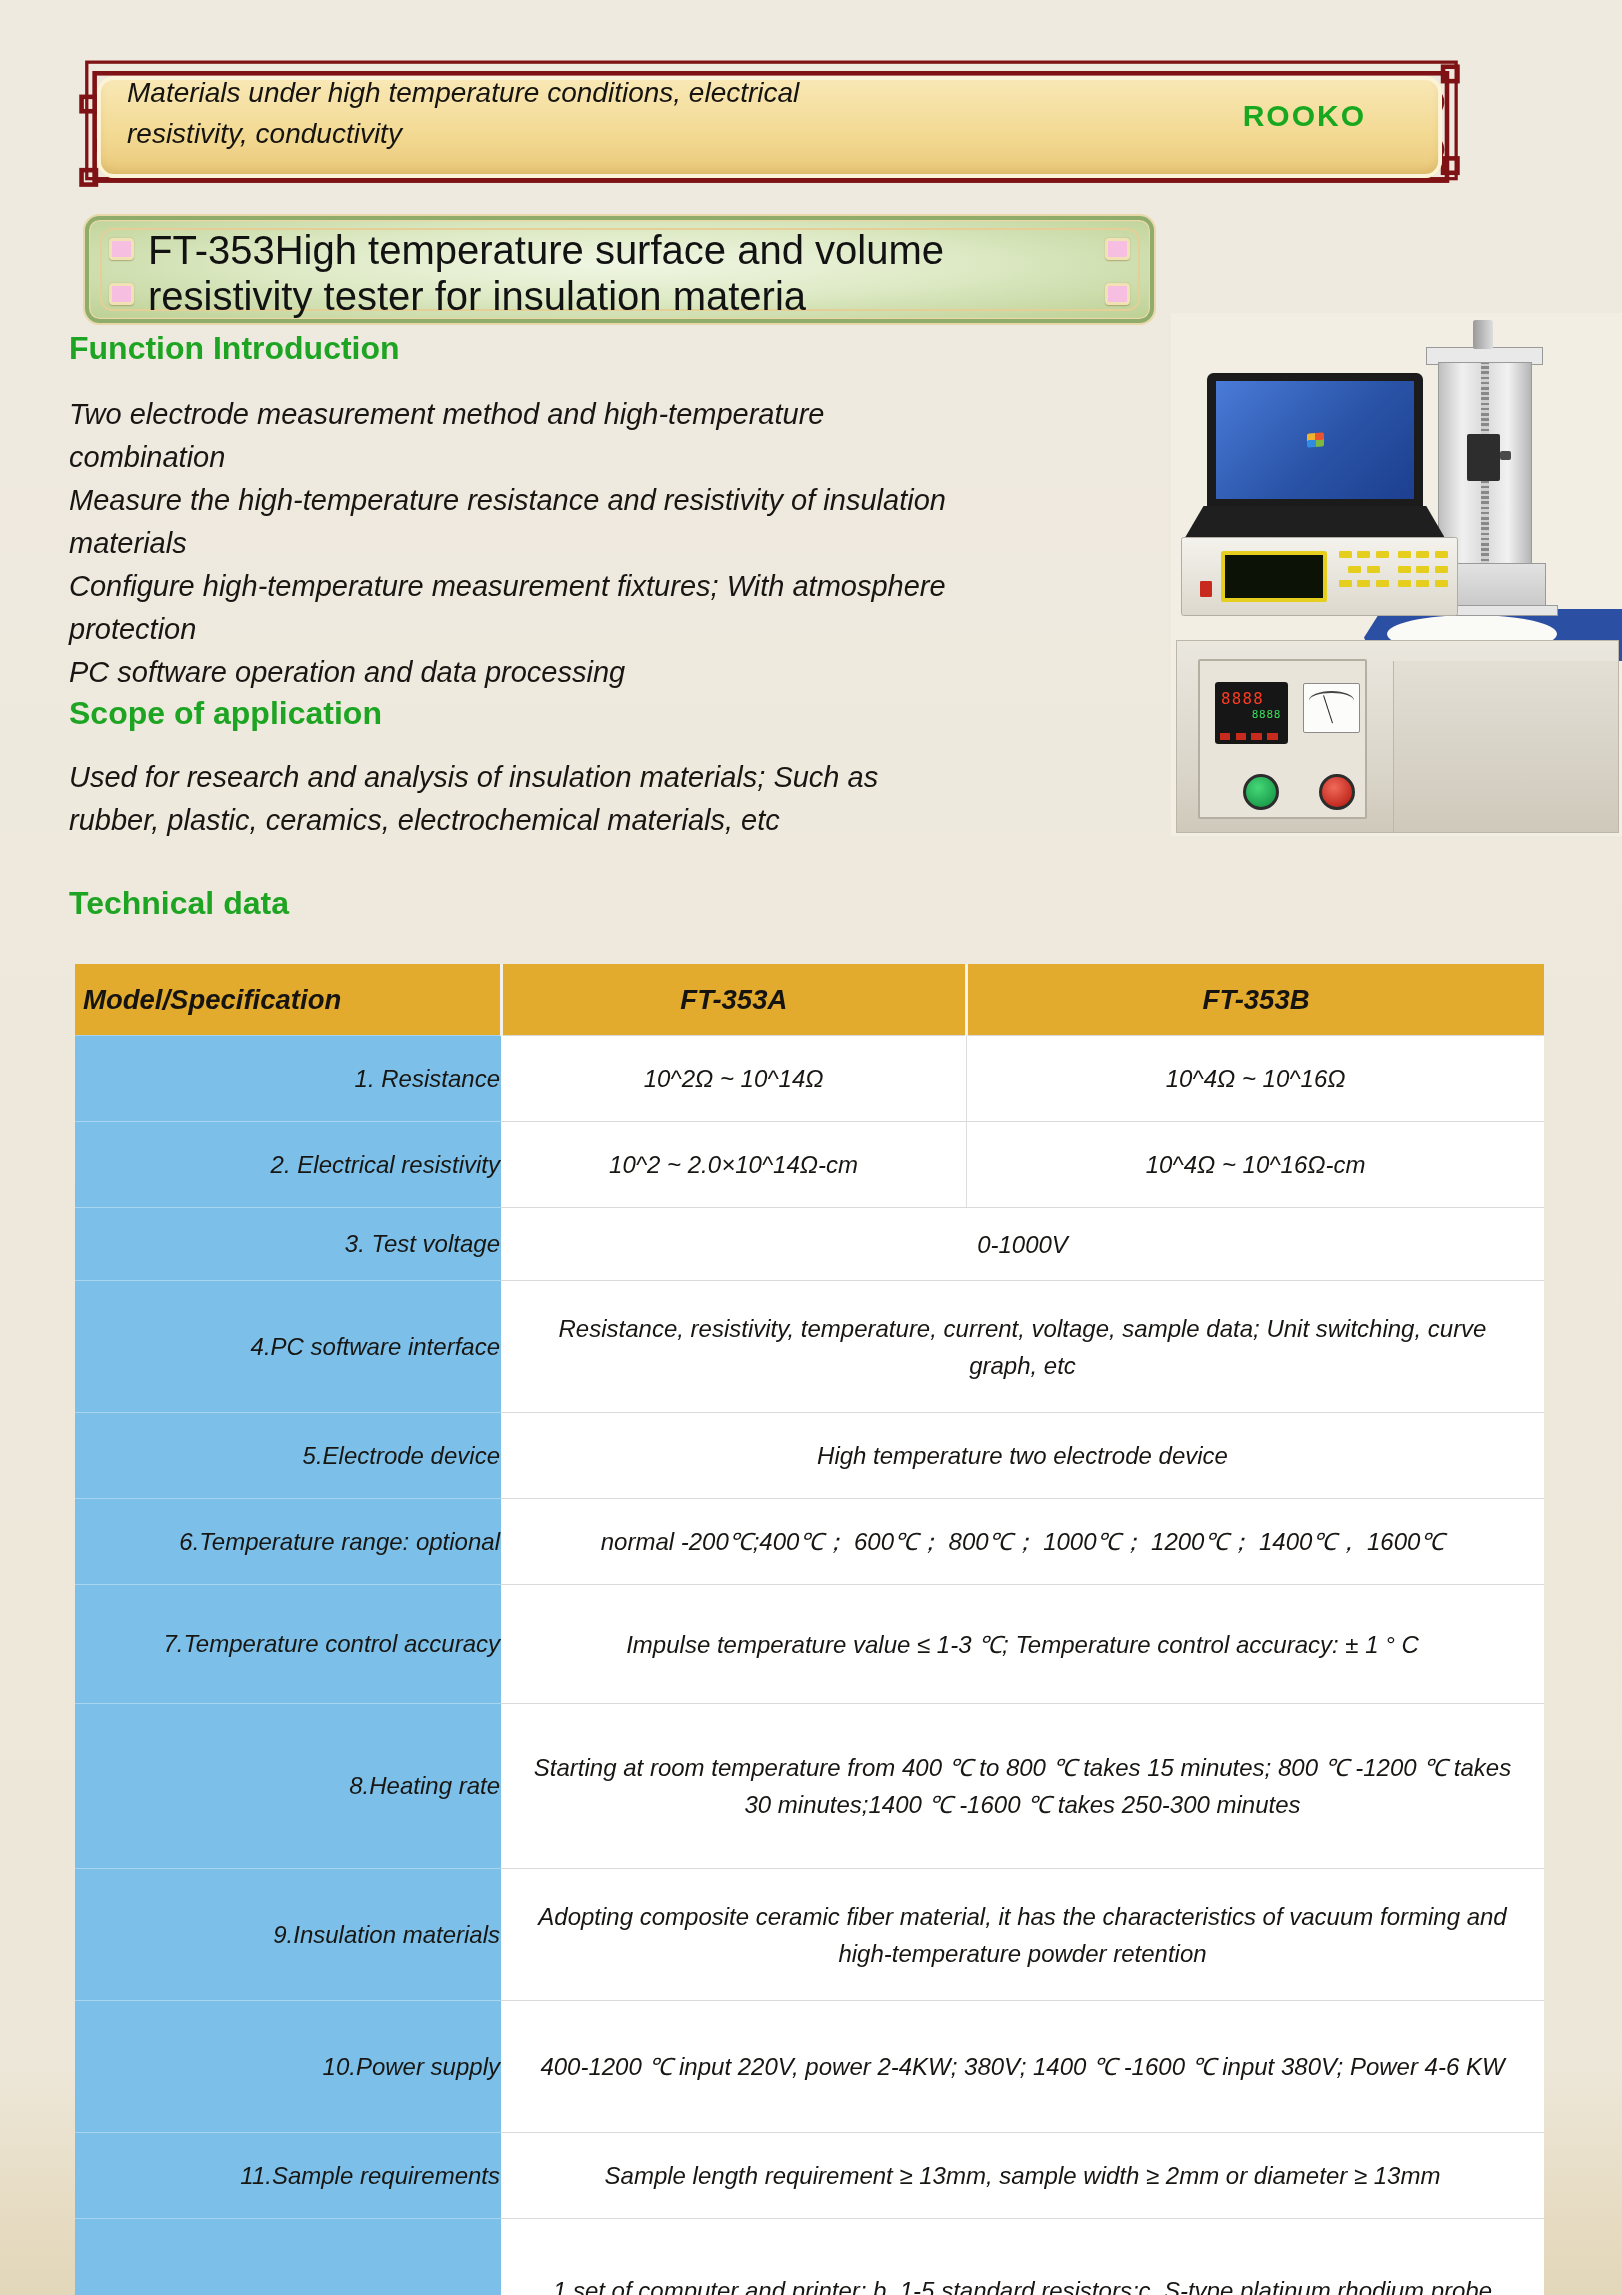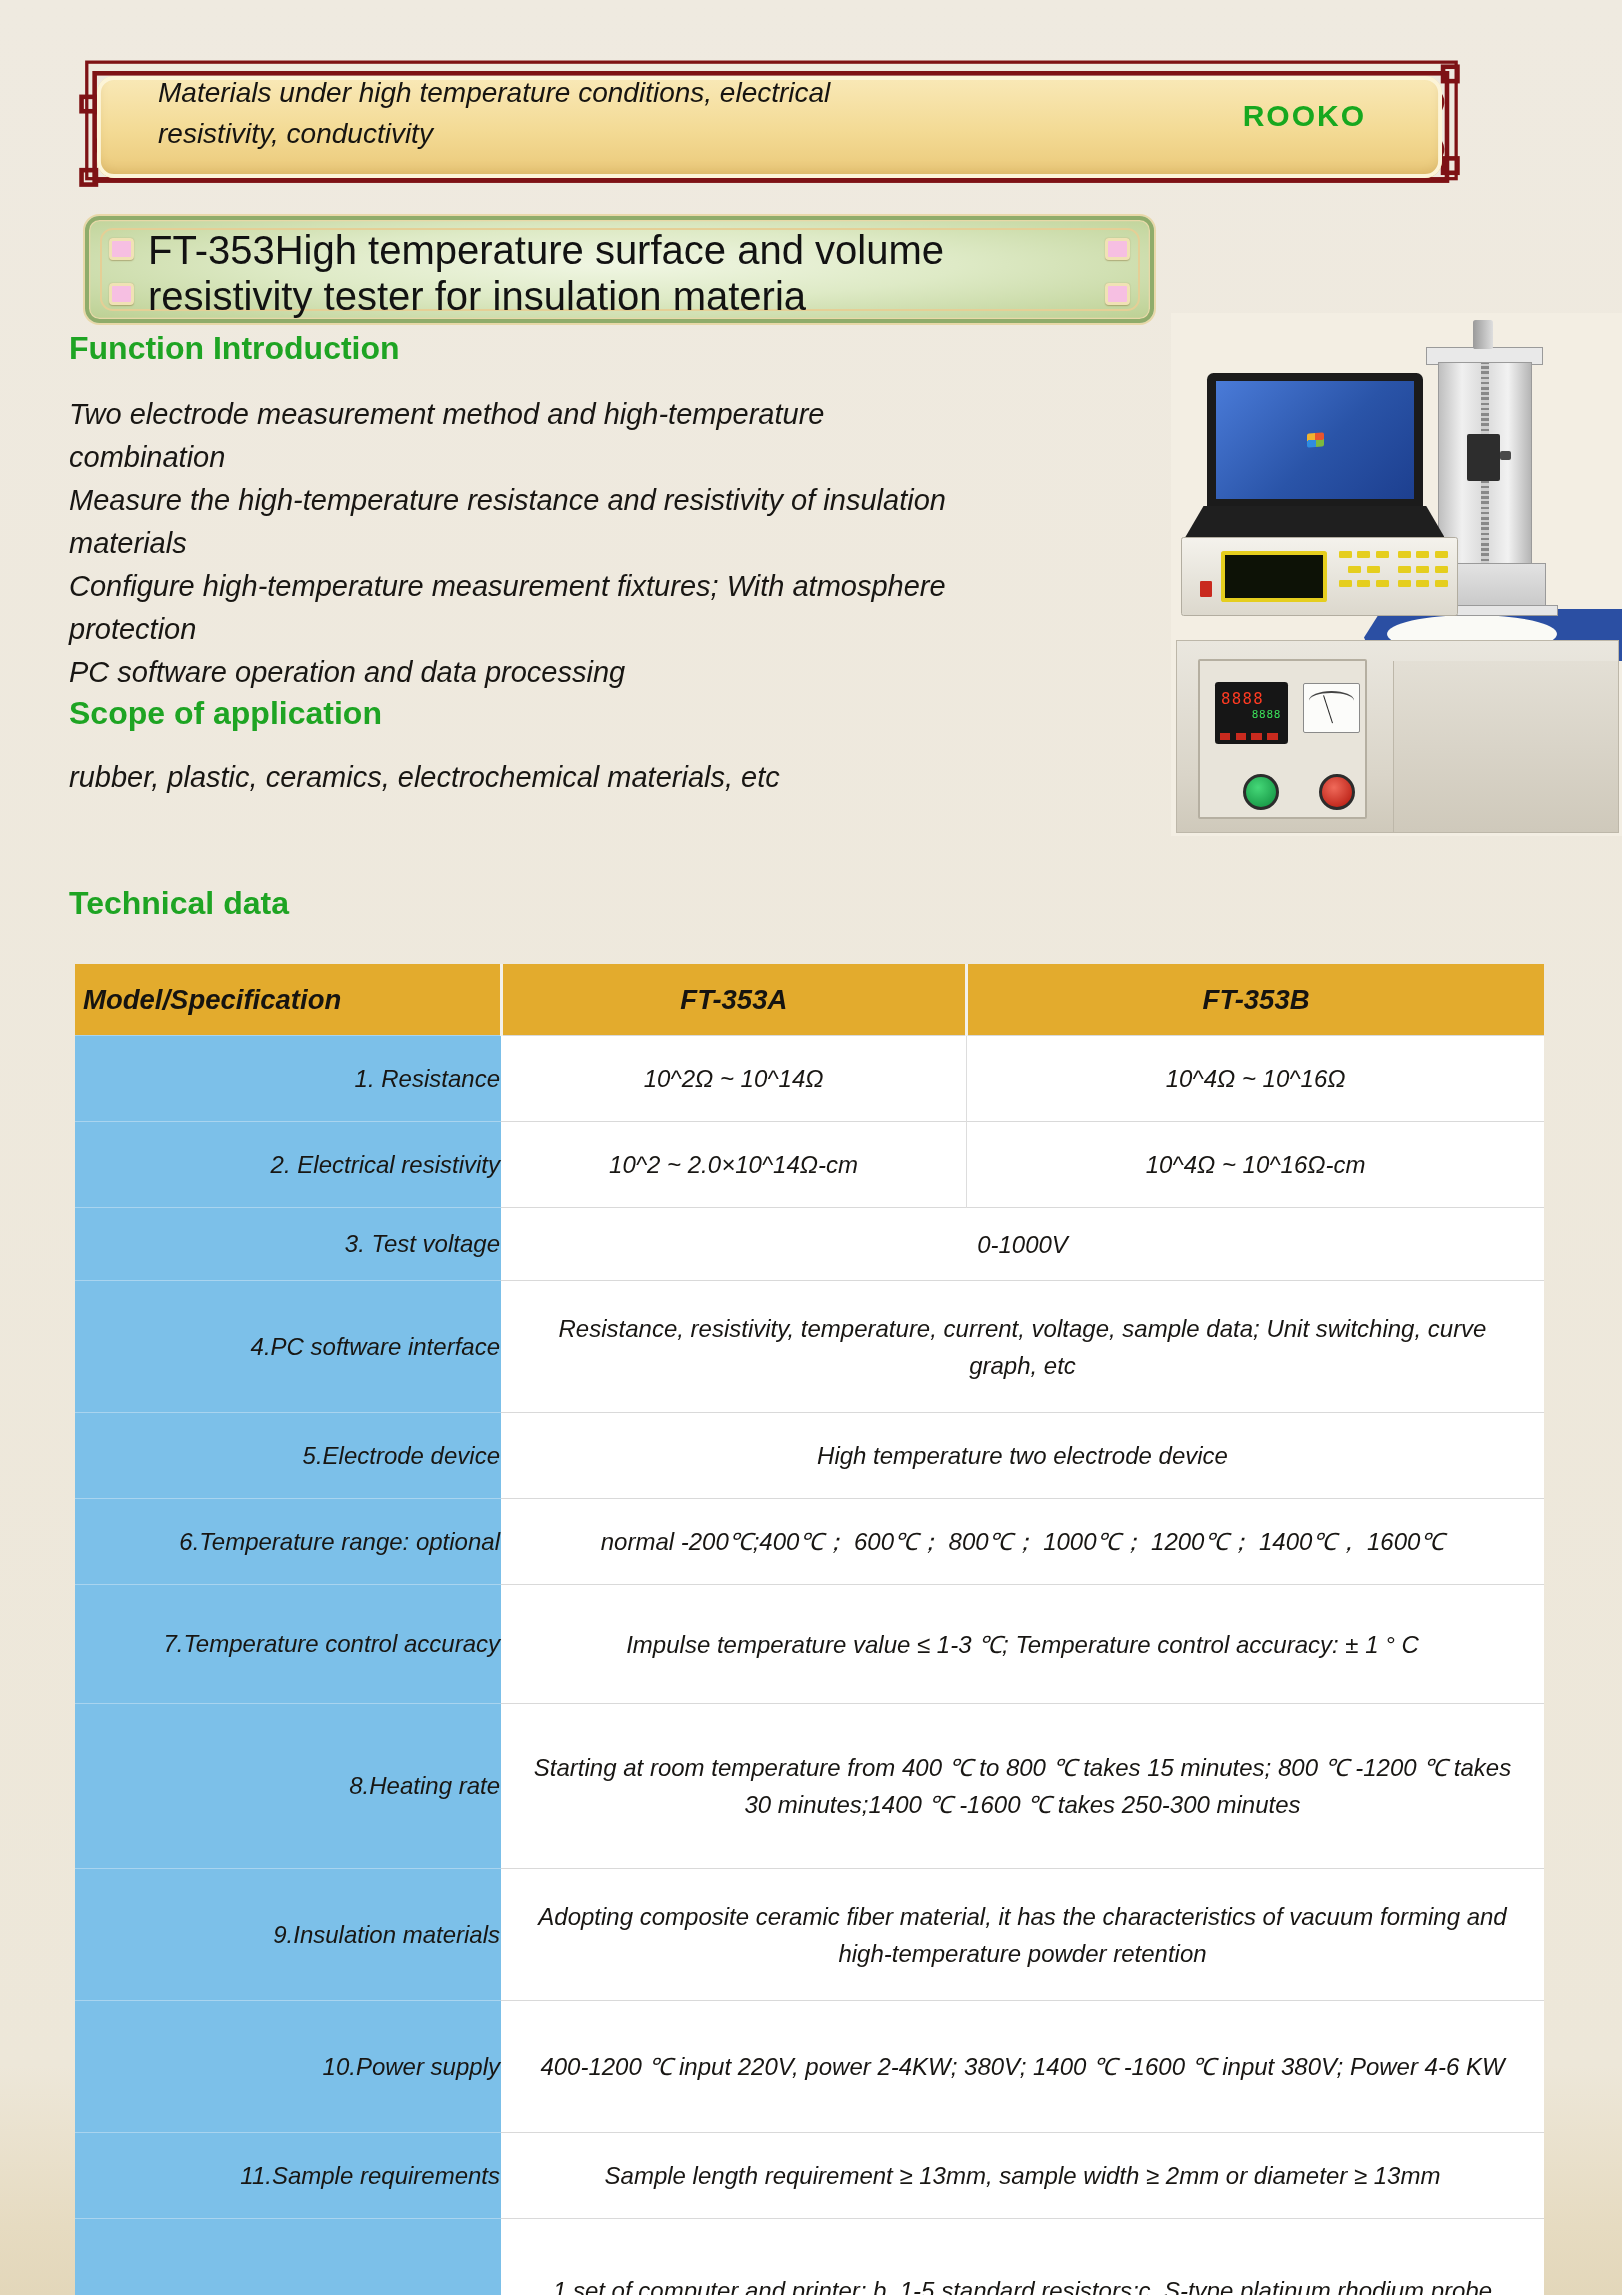--- a/index.html
+++ b/index.html
@@ -8,21 +8,21 @@
        background:linear-gradient(180deg,#EFEAE0 0%,#EDE7D9 90%,#E6DBC1 97%,#E3D7BA 100%);}
   .abs{position:absolute;}
 
   
   .banner{left:75px;top:60px;width:1389px;height:130px;}
   .banner svg{position:absolute;left:0;top:0;}
   .banner-panel{position:absolute;left:22px;top:15.7px;right:22px;bottom:11.8px;border-radius:17px;
     background:linear-gradient(180deg,#F9E9B8 0%,#F3DA94 55%,#EAC878 100%);
     box-shadow:inset 0 0 0 3.9px #FCF4D8, inset 0 -6.5px 10.5px rgba(130,80,0,.18);}
   .banner-text{position:absolute;left:52px;top:11.8px;width:1021px;
-    font-style:italic;font-weight:500;font-size:28px;line-height:41px;color:#161411;margin-left:31px;}
+    font-style:italic;font-weight:500;font-size:28px;line-height:41px;color:#161411;}
   .banner-brand{position:absolute;right:98px;top:39px;font-weight:bold;font-size:30px;
     letter-spacing:2px;color:#17A81F;}
 
   
   .titlebar{left:85px;top:216px;width:1061px;height:99px;border-radius:14.4px;
     background:radial-gradient(ellipse at 50% 45%,#F0F6E3 0%,#DEEAC6 45%,#BCD093 100%);
     border:4.6px solid #8FAC6B;box-shadow:0 0 0 2px #E8D8A8, inset 0 0 0 1.3px #E8D8A8;}
   .titlebar-inner{position:absolute;left:10.5px;top:7.9px;right:10.5px;bottom:7.9px;
     border:2.6px solid #E5CF96;border-radius:13px;}
   .titlebar-text{position:absolute;left:59px;top:6.5px;width:968px;
@@ -149,20 +149,21 @@
   <div class="body-line">combination</div>
   <div class="body-line">Measure the high-temperature resistance and resistivity of insulation</div>
   <div class="body-line">materials</div>
   <div class="body-line">Configure high-temperature measurement fixtures; With atmosphere</div>
   <div class="body-line">protection</div>
   <div class="body-line">PC software operation and data processing</div>
 </div>
 
 <div class="abs h-green" style="left:69px;top:695px;">Scope of application</div>
 <div class="abs" style="left:69px;top:756px;">
+  <div class="body-line">Used for research and analysis of insulation materials; Such as</div>
   <div class="body-line">rubber, plastic, ceramics, electrochemical materials, etc</div>
 </div>
 
 <div class="abs photo">
   <div class="ztop"></div>
   <div class="zknob"></div>
   <div class="zcol">
     <div class="zscrew"></div>
   </div>
   <div class="zslider"></div>

